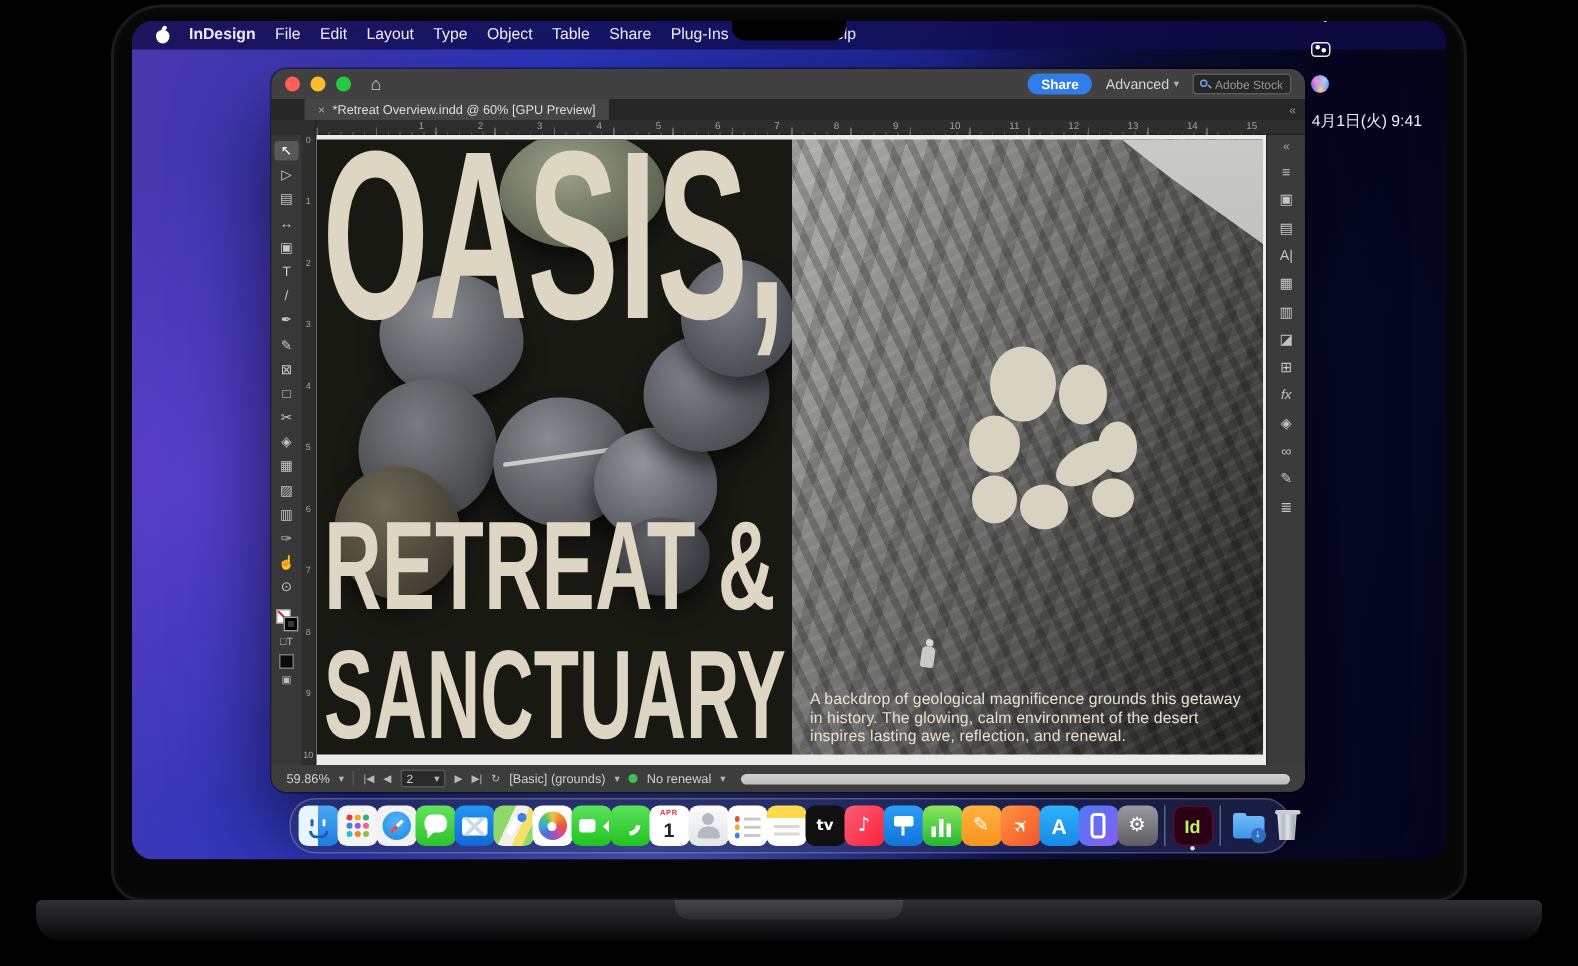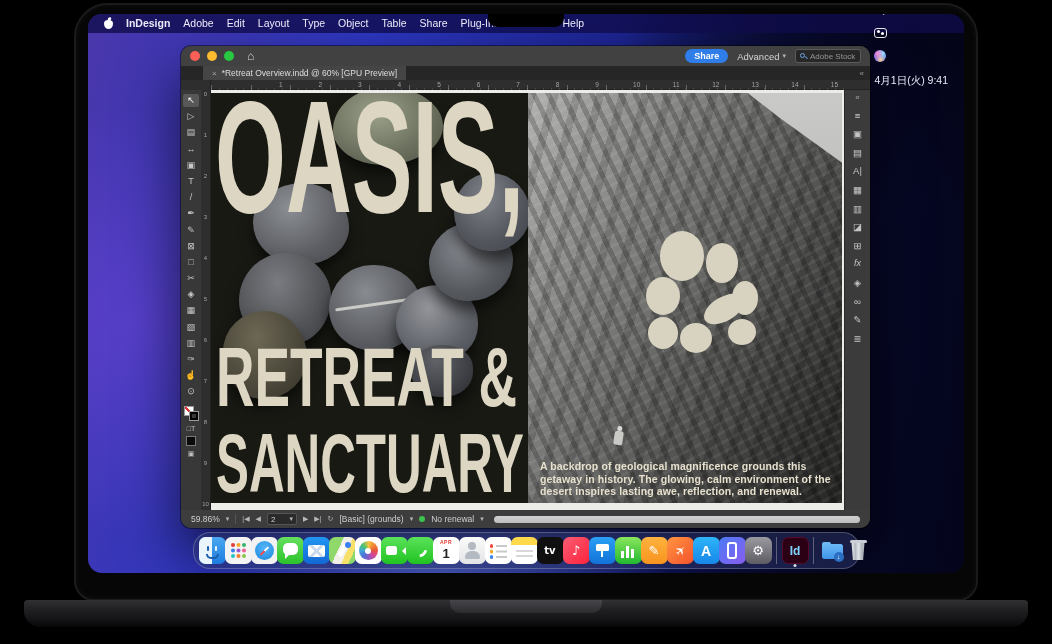--- a/index.html
+++ b/index.html
@@ -166,21 +166,21 @@
   .d3 { left:0;    top:46px; width:34px; height:38px; }
   .d4 { left:86px; top:50px; width:26px; height:34px; }
   .d5 { left:2px;  top:86px; width:30px; height:32px; }
   .d6 { left:34px; top:92px; width:32px; height:30px; }
   .d7 { left:56px; top:66px; width:44px; height:24px; transform:rotate(-30deg); }
   .d8 { left:82px; top:88px; width:28px; height:26px; }
   .person { position:absolute; left:86px; top:338px; width:9px; height:14px; background:#c9c9c6;
             border-radius:3px 3px 2px 2px; transform:rotate(8deg); }
   .person::before { content:""; position:absolute; left:2px; top:-5px; width:5px; height:5px;
             background:#d8d8d5; border-radius:50%; }
-  .caption { position:absolute; left:12px; right:8px; bottom:6px; font-size:10.5px; font-weight:bold;
+  .caption { position:absolute; left:12px; right:8px; bottom:6px; font-size:10.5px; font-weight:normal;
              color:#e6e0cd; line-height:1.16; letter-spacing:.1px;margin-top:11px; }
 
   
   .rpanel { width:26px; background:#3b3b3b; border-left:1px solid #2a2a2a; display:flex;
             flex-direction:column; align-items:center; padding-top:2px; }
   .rp-collapse { color:#a8a8a8; font-size:8px; height:12px; line-height:12px; }
   .rp-icon { width:18px; height:15px; margin-top:3.6px; color:#c4c4c4; font-size:9.5px;
              line-height:15px; text-align:center; border-radius:2px; flex:none; }
   .rp-icon.fx { font-style:italic; font-size:9px; }
 
@@ -273,21 +273,21 @@
   .dk-pages { background:linear-gradient(180deg,#ffb23e,#f7941e); }
   .dk-games { background:linear-gradient(135deg,#ff9540,#f4522c); }
   .dk-games .glyph { transform:rotate(-45deg); font-size:12px; }
   .dk-appstore { background:linear-gradient(180deg,#2db4f8,#1787e8); }
   .dk-appstore .glyph { font-weight:bold; font-size:14px; font-family:"Liberation Sans",sans-serif; }
   .dk-mirror { background:linear-gradient(135deg,#4b7bf5,#8a5cf0); }
   .dk-mirror i { position:absolute; left:8.5px; top:5px; width:10px; height:17px;
                  border:2px solid #fff; border-radius:3px; }
   .dk-settings { background:linear-gradient(180deg,#9a9aa0,#5c5c62); }
   .dk-indesign { background:#2c0014; border:1px solid #5a0a2c; }
-  .dk-indesign .glyph { color:#7dd3fc; font-weight:bold; font-size:12px; font-family:"Liberation Sans",sans-serif; }
+  .dk-indesign .glyph { color:#bef264; font-weight:bold; font-size:12px; font-family:"Liberation Sans",sans-serif; }
   .dk-downloads { background:transparent; }
   .dk-downloads i { position:absolute; left:3px; top:7px; width:21px; height:15px; border-radius:2.5px;
       background:linear-gradient(180deg,#6cb9f5,#3f94e8); }
   .dk-downloads u { position:absolute; left:3px; top:5px; width:9px; height:4px; border-radius:2px 2px 0 0;
       background:#6cb9f5; }
   .dk-downloads .arr { position:absolute; right:2px; bottom:2px; width:10px; height:10px; border-radius:50%;
       background:#2a6fc4; color:#fff; font-size:7px; line-height:10px; text-align:center; }
   .dk-trash { background:transparent; }
   .dk-trash i { position:absolute; left:6px; top:4px; width:15px; height:19px;
       background:linear-gradient(90deg,#e8ebef,#b5bac2 30%,#dfe3e8 50%,#aab0b8 75%,#d5d9de);
@@ -307,21 +307,21 @@
 
   <div class="screen">
     <div class="notch"></div>
 
     <div class="menubar">
       <span class="apple">
           <i></i>
           <b></b>
         </span>
       <span class="mitem bold">InDesign</span>
-      <span class="mitem">Adobe</span>
+      <span class="mitem">File</span>
       <span class="mitem">Edit</span>
       <span class="mitem">Layout</span>
       <span class="mitem">Type</span>
       <span class="mitem">Object</span>
       <span class="mitem">Table</span>
       <span class="mitem">Share</span>
       <span class="mitem">Plug-Ins</span>
       <span class="mitem">Window</span>
       <span class="mitem">Help</span>
       <span class="mb-right">

